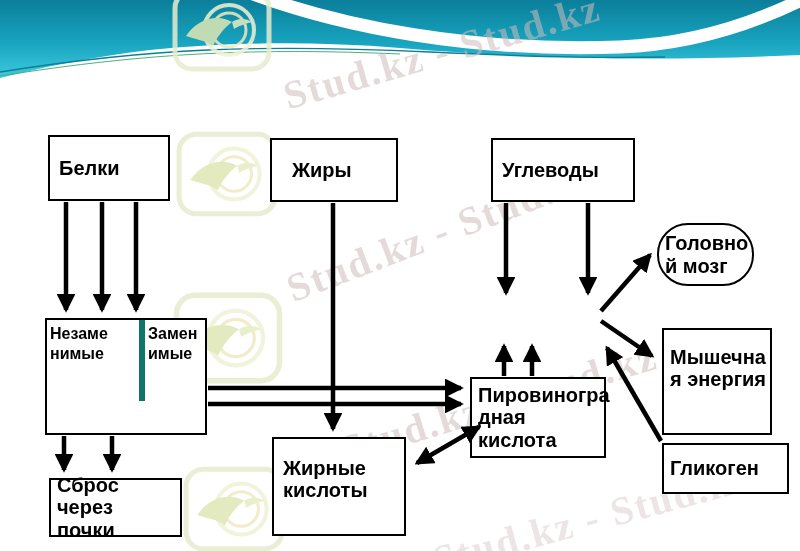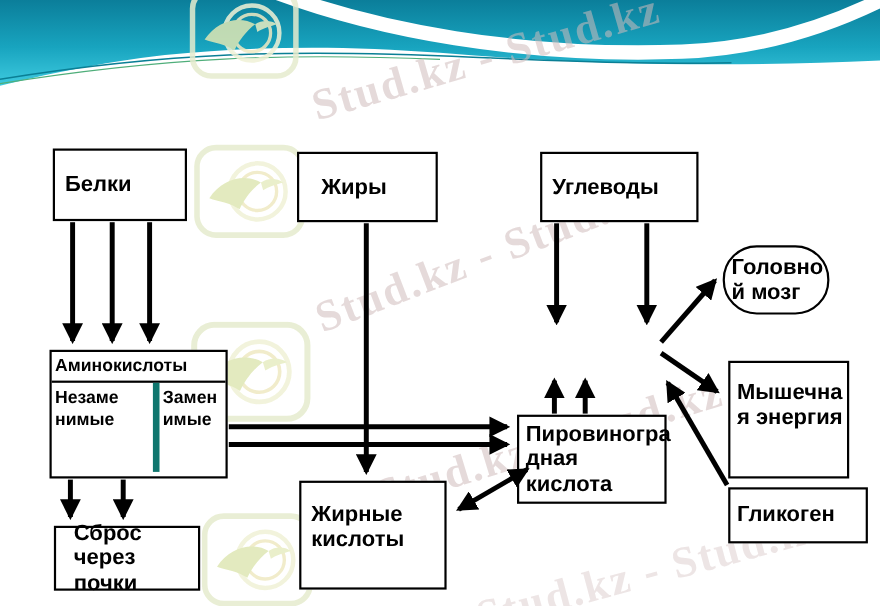--- a/index.html
+++ b/index.html
@@ -79,30 +79,29 @@
       </svg>
   </div>
 
   <div class="node" style="left:48px;top:135px;width:122px;height:66px;">Белки</div>
 
   <div class="node" style="left:270px;top:138px;width:128px;height:64px;padding-left:20px;">Жиры</div>
 
   <div class="node" style="left:491px;top:138px;width:144px;height:64px;">Углеводы</div>
 
   <div class="amino" style="left:45px;top:318px;width:162px;height:117px;">
-    <div class="amino-header">Аминокислоты</div>
     <div class="amino-cols">
       <div class="amino-cell left">Незаме
 нимые</div>
       <div class="amino-cell right">Замен
 имые</div>
     </div>
   </div>
 
-  <div class="node" style="left:49px;top:478px;width:133px;height:59px;padding-left:16px;">Сброс через
+  <div class="node" style="left:49px;top:478px;width:133px;height:59px;padding-left:6px;">Сброс через
 почки</div>
 
   <div class="node" style="left:272px;top:437px;width:134px;height:99px;align-items:flex-start;padding-top:18px;">Жирные
 кислоты</div>
 
   <div class="node" style="left:470px;top:377px;width:136px;height:81px;padding-left:6px;">Пировиногра
 дная
 кислота</div>
 
 

